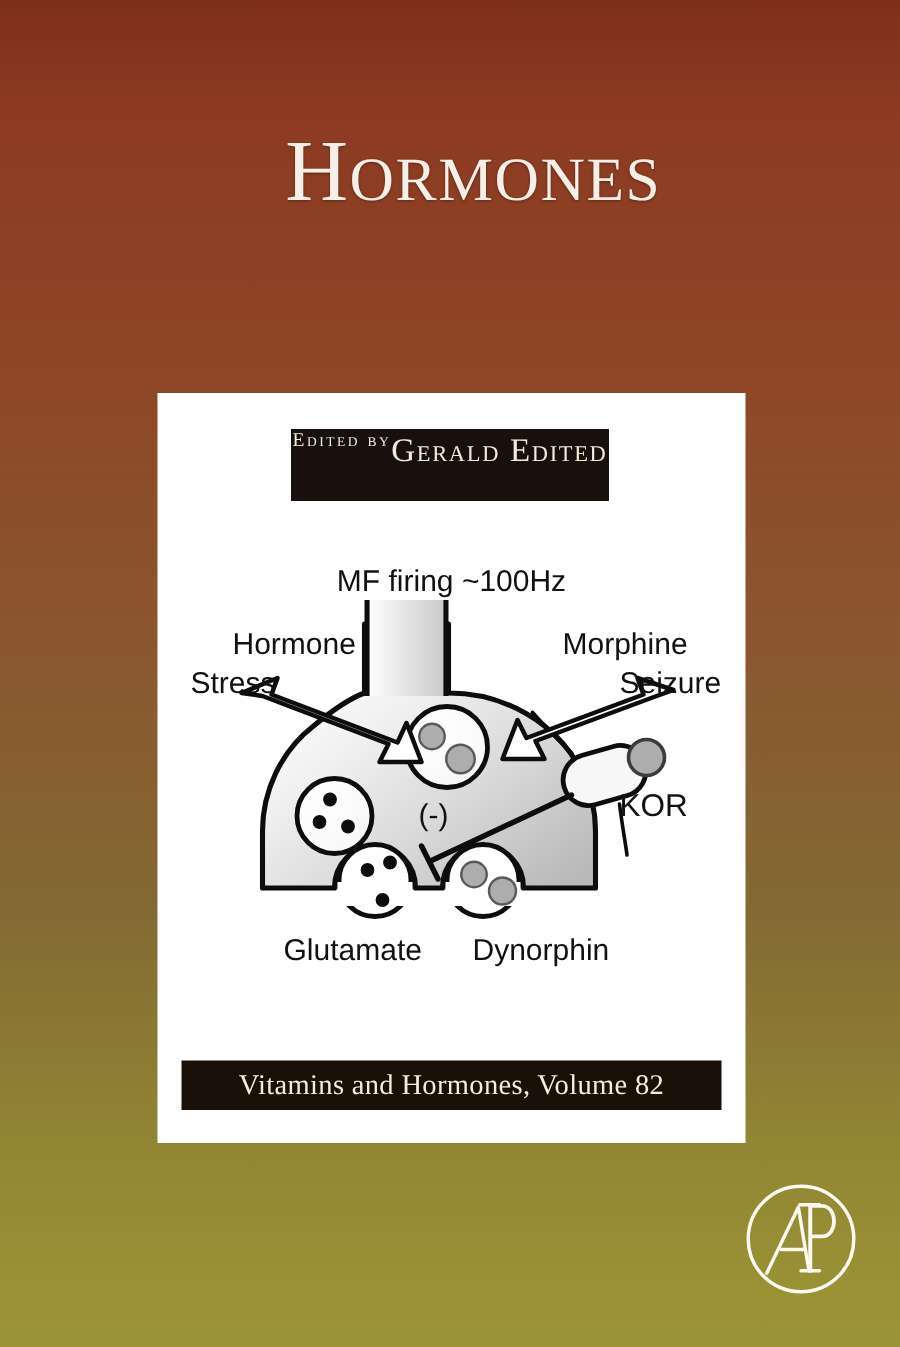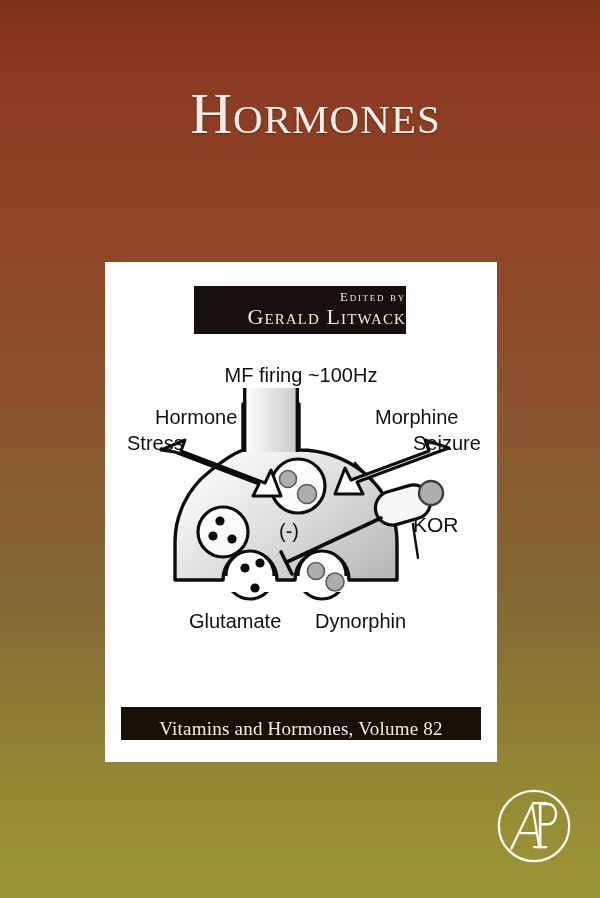--- a/index.html
+++ b/index.html
@@ -53,22 +53,22 @@
     width:392px; height:500px;
     background:#ffffff;
   }
 
   
   #editor-plaque {
     position:absolute;
     left:89px; top:24px;
     width:212px; height:48px;
     background:#17100c;
-    display:flex; flex-direction:column;
-    align-items:flex-end; justify-content:center;
+    display:flex; flex-direction:row;
+    align-items:flex-start; justify-content:center;
     color:#f3e9d9;
   }
   #edited-by {
     font-family:"Liberation Serif", serif;
     font-variant:small-caps;
     font-size:13px;
     letter-spacing:.13em;
     line-height:1;
   }
   #editor-name {
@@ -76,32 +76,32 @@
     font-variant:small-caps;
     font-size:22px;
     letter-spacing:.05em;
     line-height:1.15;
     margin-top:1px;
   }
 
   
   #diagram {
     position:absolute;
-    left:8px; top:104px;
+    left:8px; top:116px;
     width:376px; height:270px;
   }
   #diagram svg { display:block; width:100%; height:100%; }
 
   
   #series-banner {
     position:absolute;
     left:16px; bottom:22px;
     width:360px; height:33px;
     background:#1b1008;
-    display:flex; align-items:flex-end; justify-content:center;
+    display:flex; align-items:center; justify-content:center;
   }
   #series-text {
     font-family:"Liberation Serif", serif;
     font-size:19px;
     color:#f6ecdd;
     letter-spacing:.012em;
     white-space:nowrap;
   }
 
   
@@ -118,21 +118,21 @@
 <div id="cover">
 
   <div id="title-block">
     <span class="title-line tl1">Hormones</span>
   </div>
 
   <div id="panel">
 
     <div id="editor-plaque">
       <span id="edited-by">Edited by</span>
-      <span id="editor-name">Gerald Litwack</span>
+      <span id="editor-name">Gerald Edited</span>
     </div>
 
     <div id="diagram">
       <svg viewBox="0 0 376 270" xmlns="http://www.w3.org/2000/svg">
         <defs>
           <linearGradient id="bouton" x1="0.12" y1="0.1" x2="0.95" y2="0.95">
             <stop offset="0%" stop-color="#ffffff"></stop>
             <stop offset="28%" stop-color="#f2f2f2"></stop>
             <stop offset="62%" stop-color="#d9d9d9"></stop>
             <stop offset="100%" stop-color="#b9b9b9"></stop>

